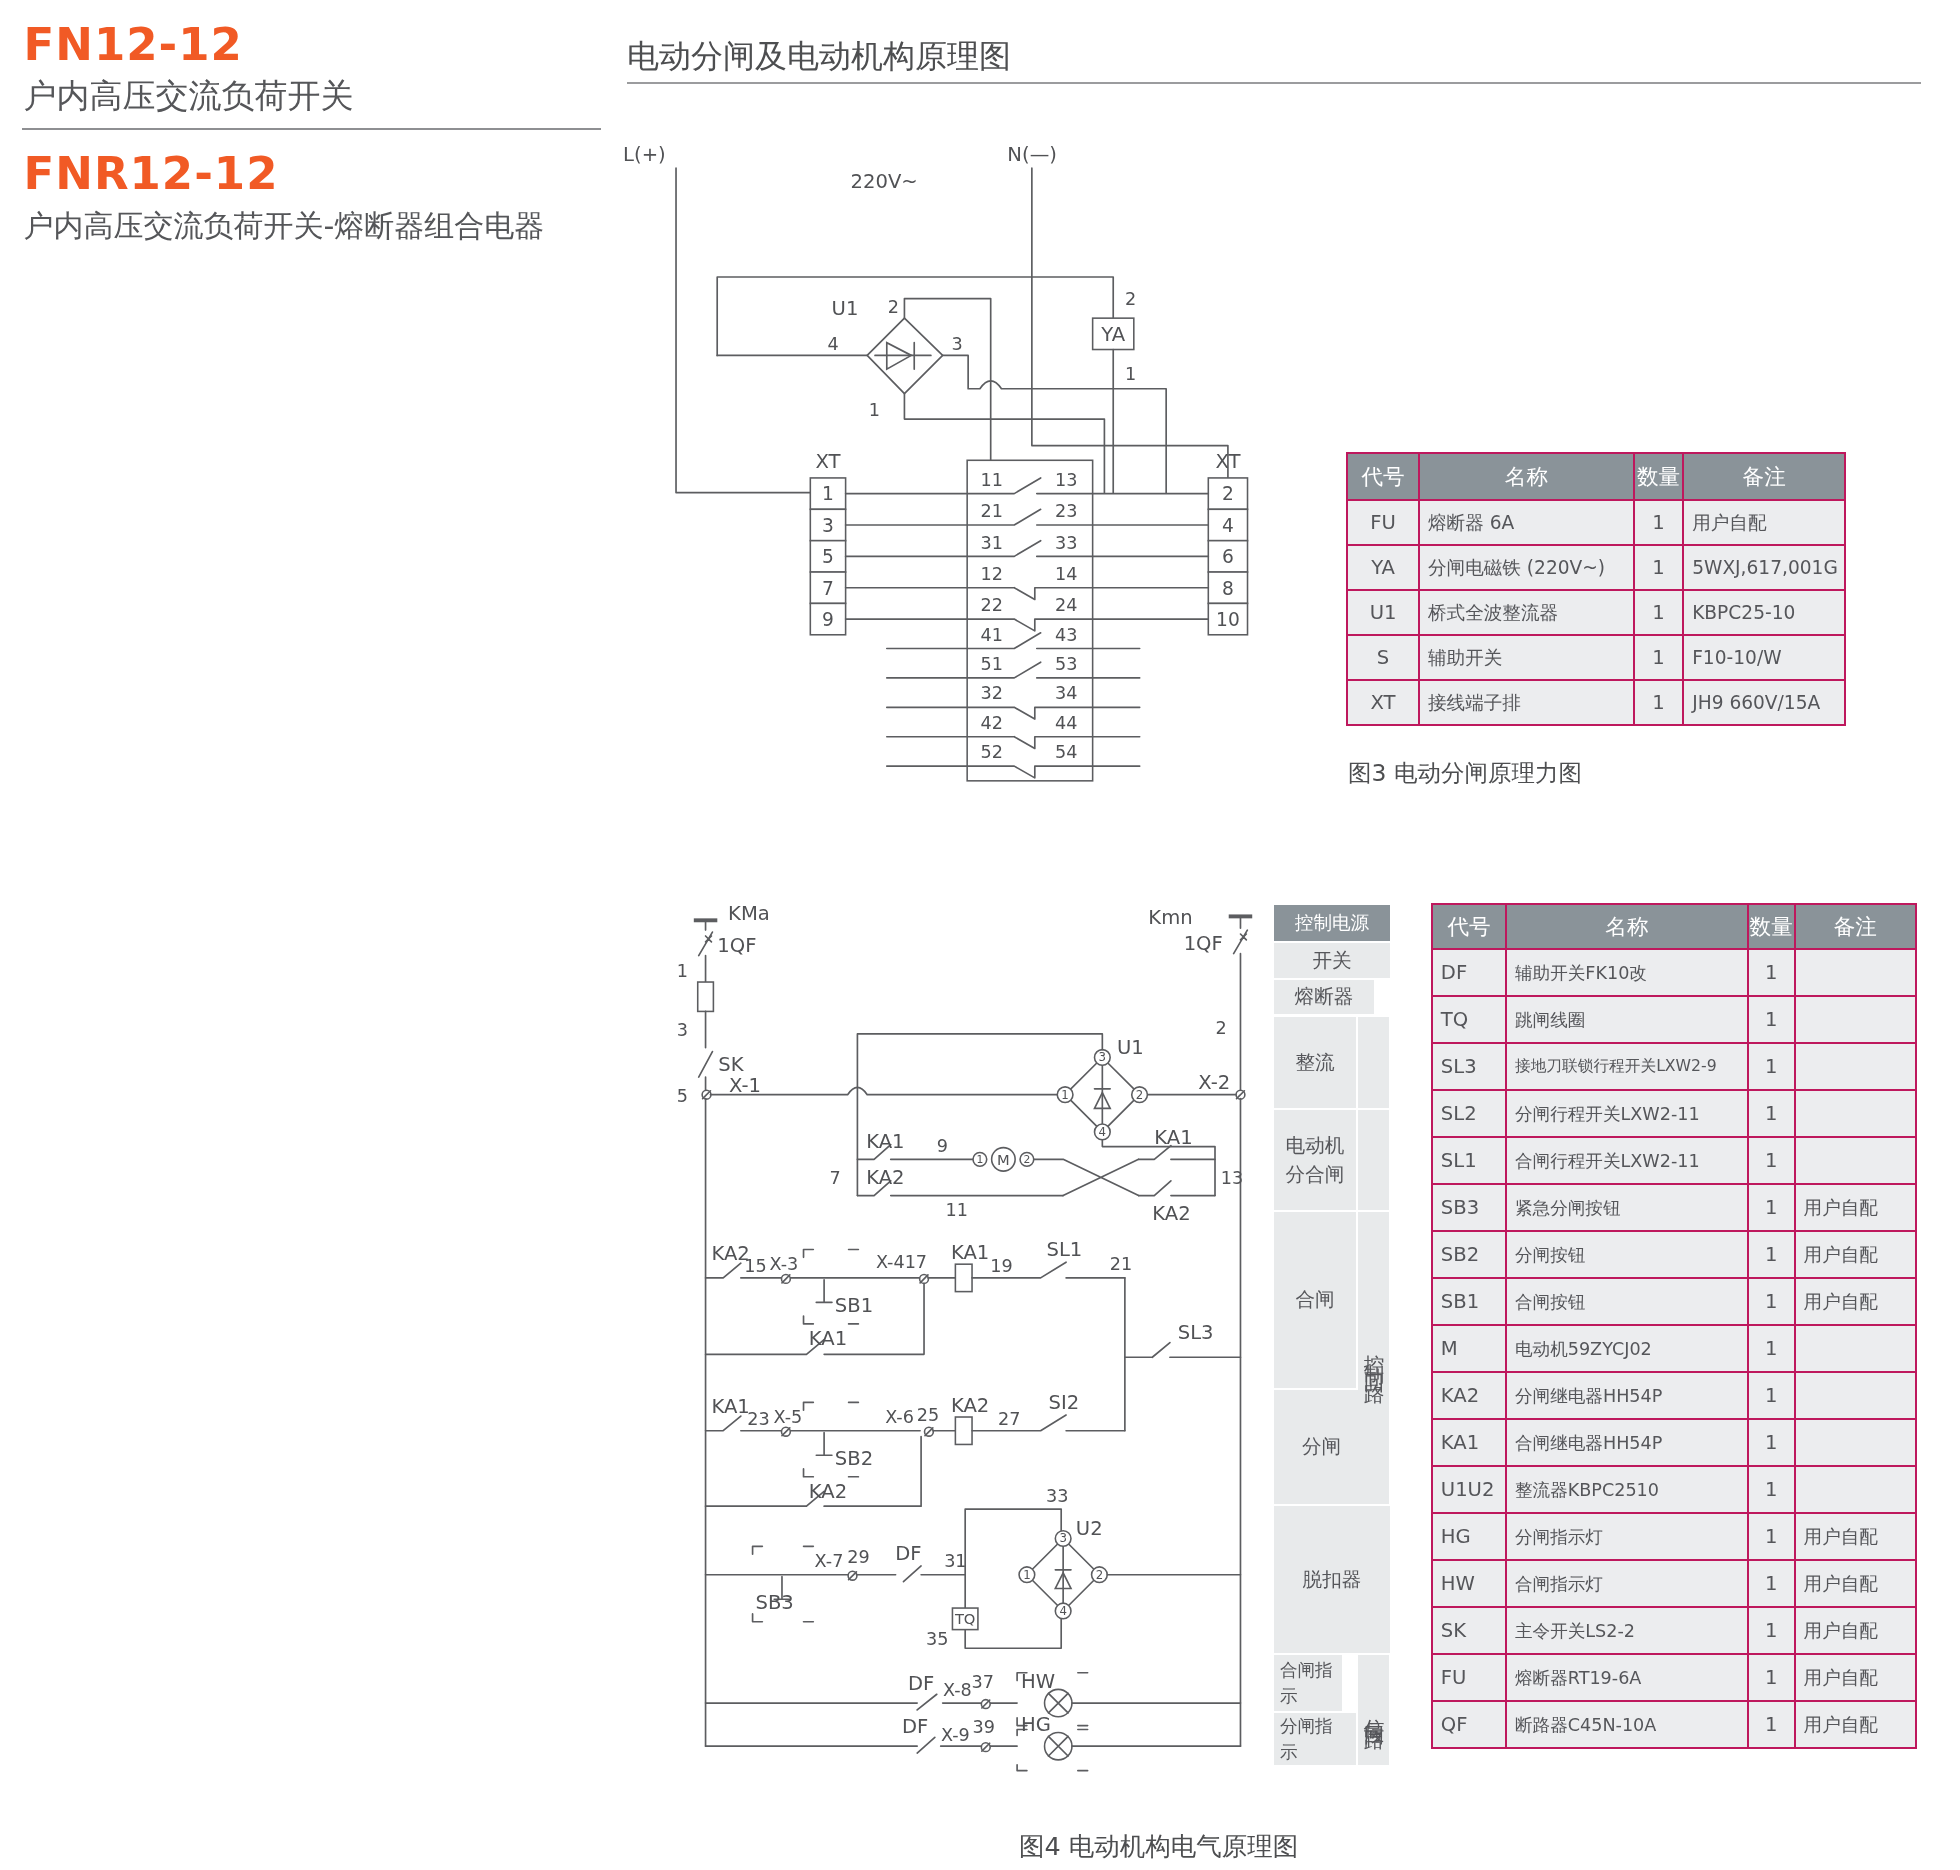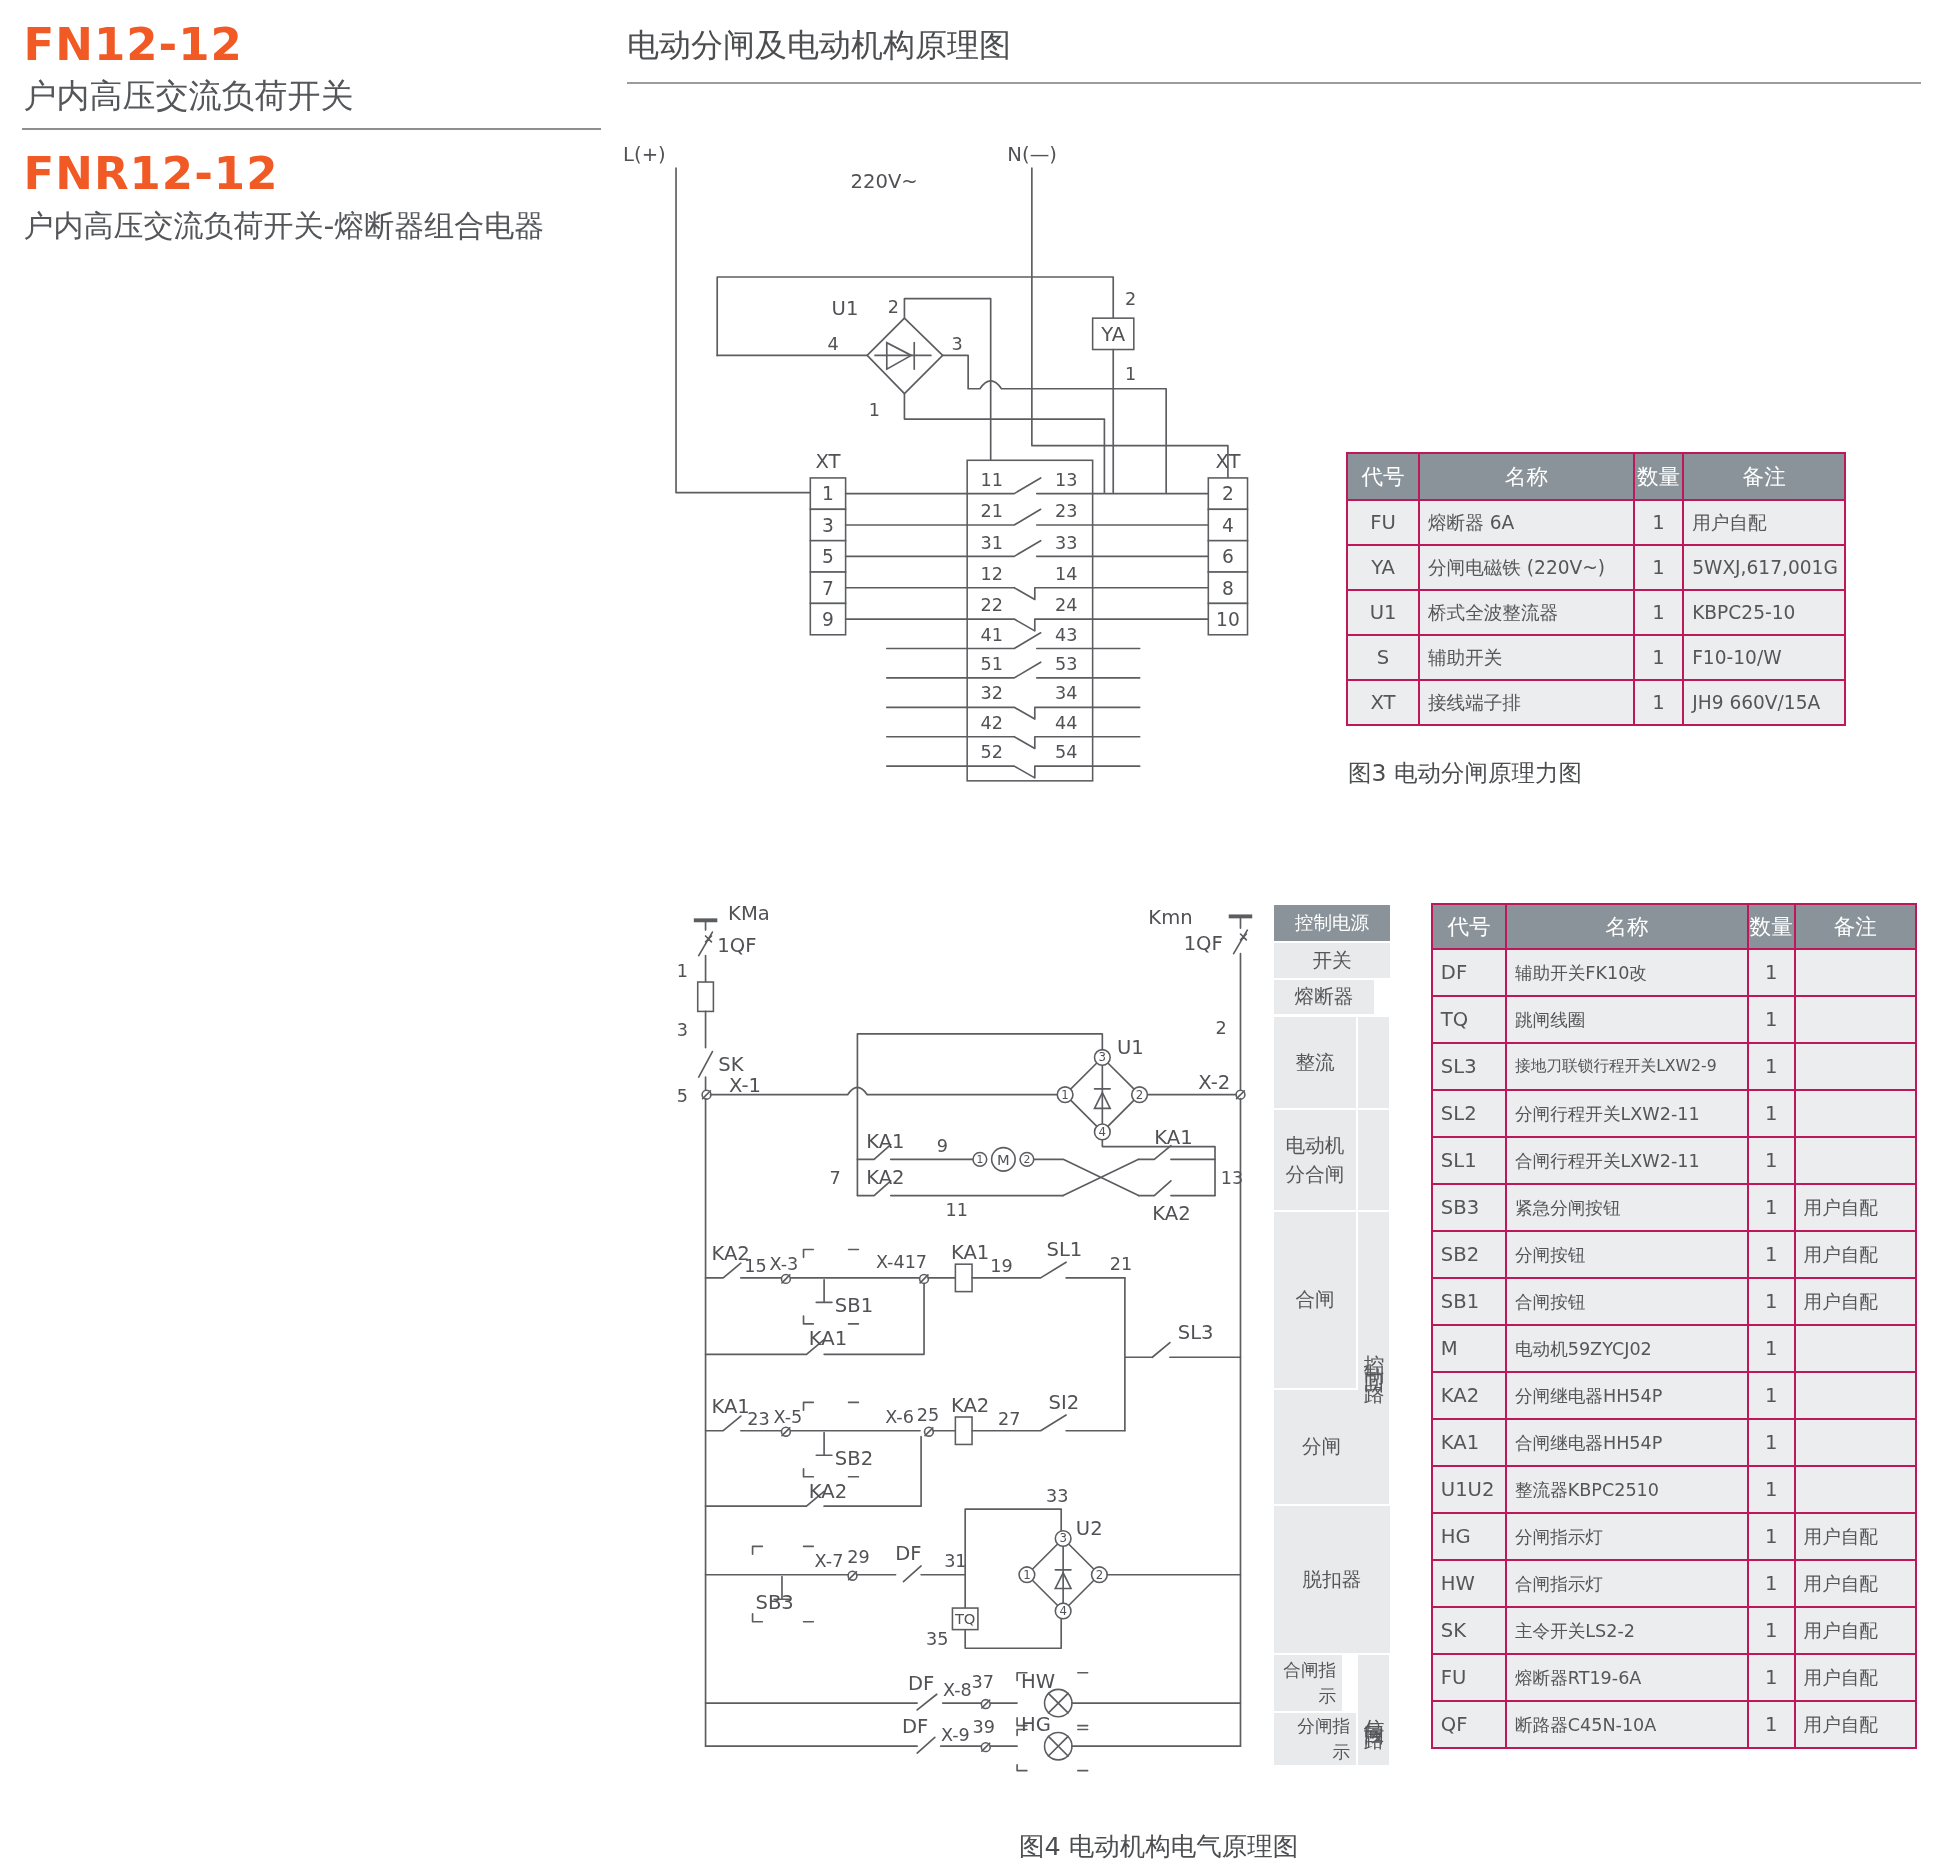--- a/index.html
+++ b/index.html
@@ -16,36 +16,36 @@
   .w{stroke:#5c5d60;stroke-width:1.7;fill:none;stroke-linecap:round;stroke-linejoin:round;}
   .wt{stroke:#5c5d60;stroke-width:4;fill:none;}
   .lbl{fill:#515255;font-size:20px;}
   .num{fill:#515255;font-size:18px;}
   .pin{fill:#515255;font-size:12px;text-anchor:middle;}
   .cell{fill:#fff;stroke:#5c5d60;stroke-width:1.6;}
   .celltxt{fill:#515255;font-size:19px;text-anchor:middle;}
   table.parts{position:absolute;border-collapse:separate;border-spacing:2.9px;background:#be185d;table-layout:fixed;}
   table.parts th{background:#8a9399;color:#fff;font-weight:normal;font-size:21.6px;text-align:center;padding:0;}
   table.parts td{background:#ecedef;color:#55565a;font-size:19.6px;padding:0 7.8px;overflow:hidden;white-space:nowrap;}
-  .sbcell{position:absolute;background:#e8eaeb;color:#55565a;display:flex;align-items:center;justify-content:center;font-size:19.6px;text-align:right;line-height:1.5;}
+  .sbcell{position:absolute;background:#e8eaeb;color:#55565a;display:flex;align-items:center;justify-content:center;font-size:19.6px;text-align:left;line-height:1.5;}
   .sbhead{background:#8a9399;color:#fff;}
   .sbvert{writing-mode:vertical-rl;letter-spacing:9.8px;font-size:20.6px;}
 </style>
 </head>
 <body>
 
 <div id="page">
 
   <div class="abs model" style="left:23.5px;top:17.6px;">FN12-12</div>
   <div class="abs modelsub" style="left:23.5px;top:74px;font-size:33px;">户内高压交流负荷开关</div>
   <div class="abs divider" style="left:21.6px;top:128px;width:579px;"></div>
   <div class="abs model" style="left:23.5px;top:147px;">FNR12-12</div>
   <div class="abs modelsub" style="left:23.5px;top:206px;font-size:30px;">户内高压交流负荷开关-熔断器组合电器</div>
 
-  <div class="abs mainhead" style="left:627px;top:24px;">电动分闸及电动机构原理图</div>
+  <div class="abs mainhead" style="left:627px;top:35px;">电动分闸及电动机构原理图</div>
   <div class="abs headrule" style="left:627px;top:82px;width:1294px;"></div>
 
   <svg style="left:617px;top:127px;" width="667" height="745" viewBox="630 130 680 760">
 
     <text class="lbl" x="636" y="165">L(+)</text>
     <text class="lbl" x="868" y="192">220V~</text>
     <text class="lbl" x="1028" y="165">N(—)</text>
 
     <path class="w" d="M690,172 V503 H827"></path>
     <path class="w" d="M1053,172 V455 H1253 V488"></path>

